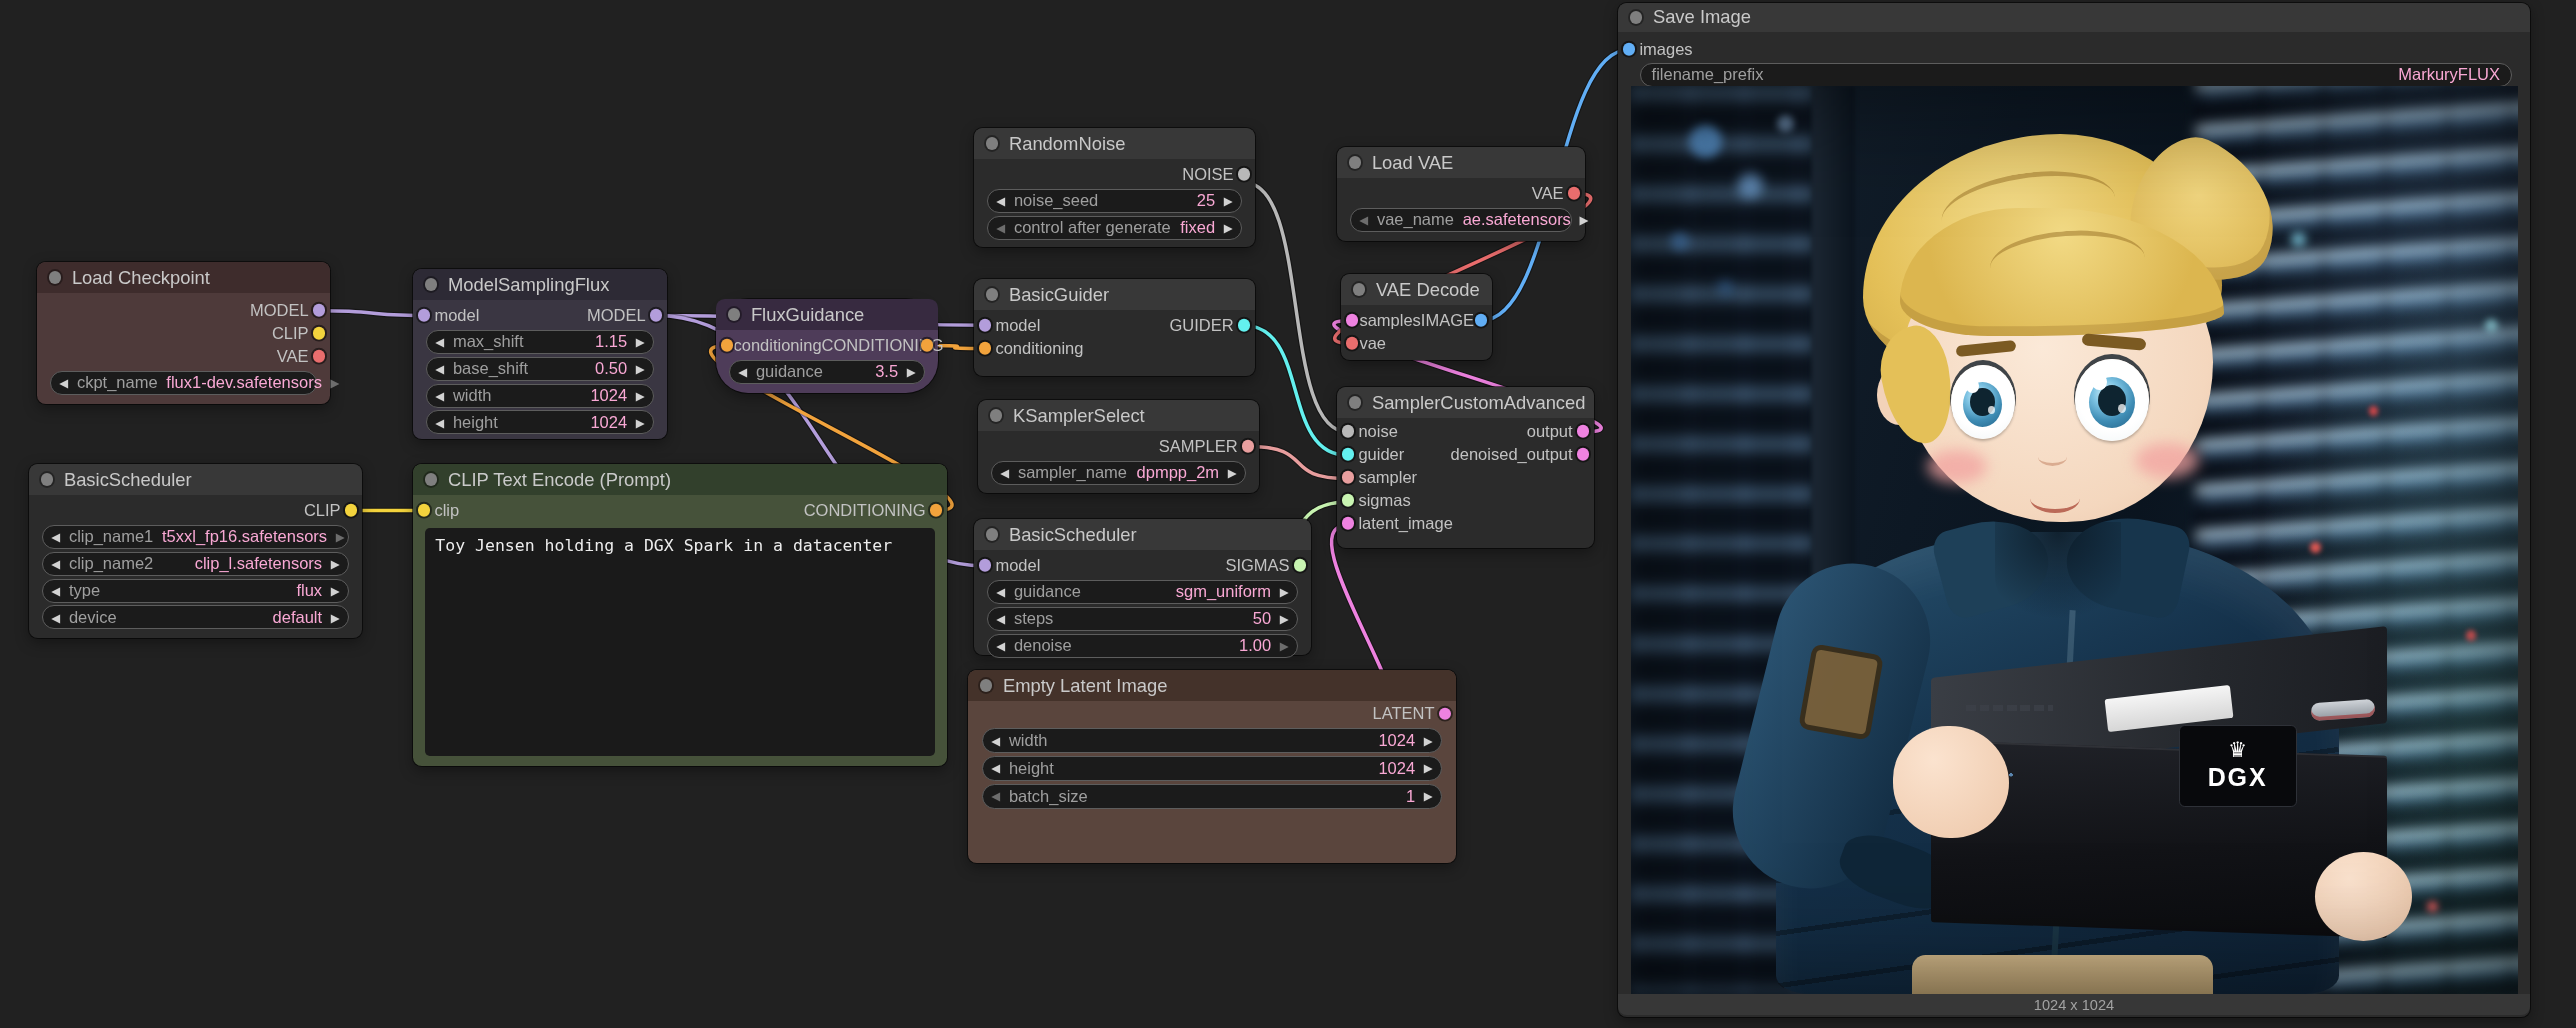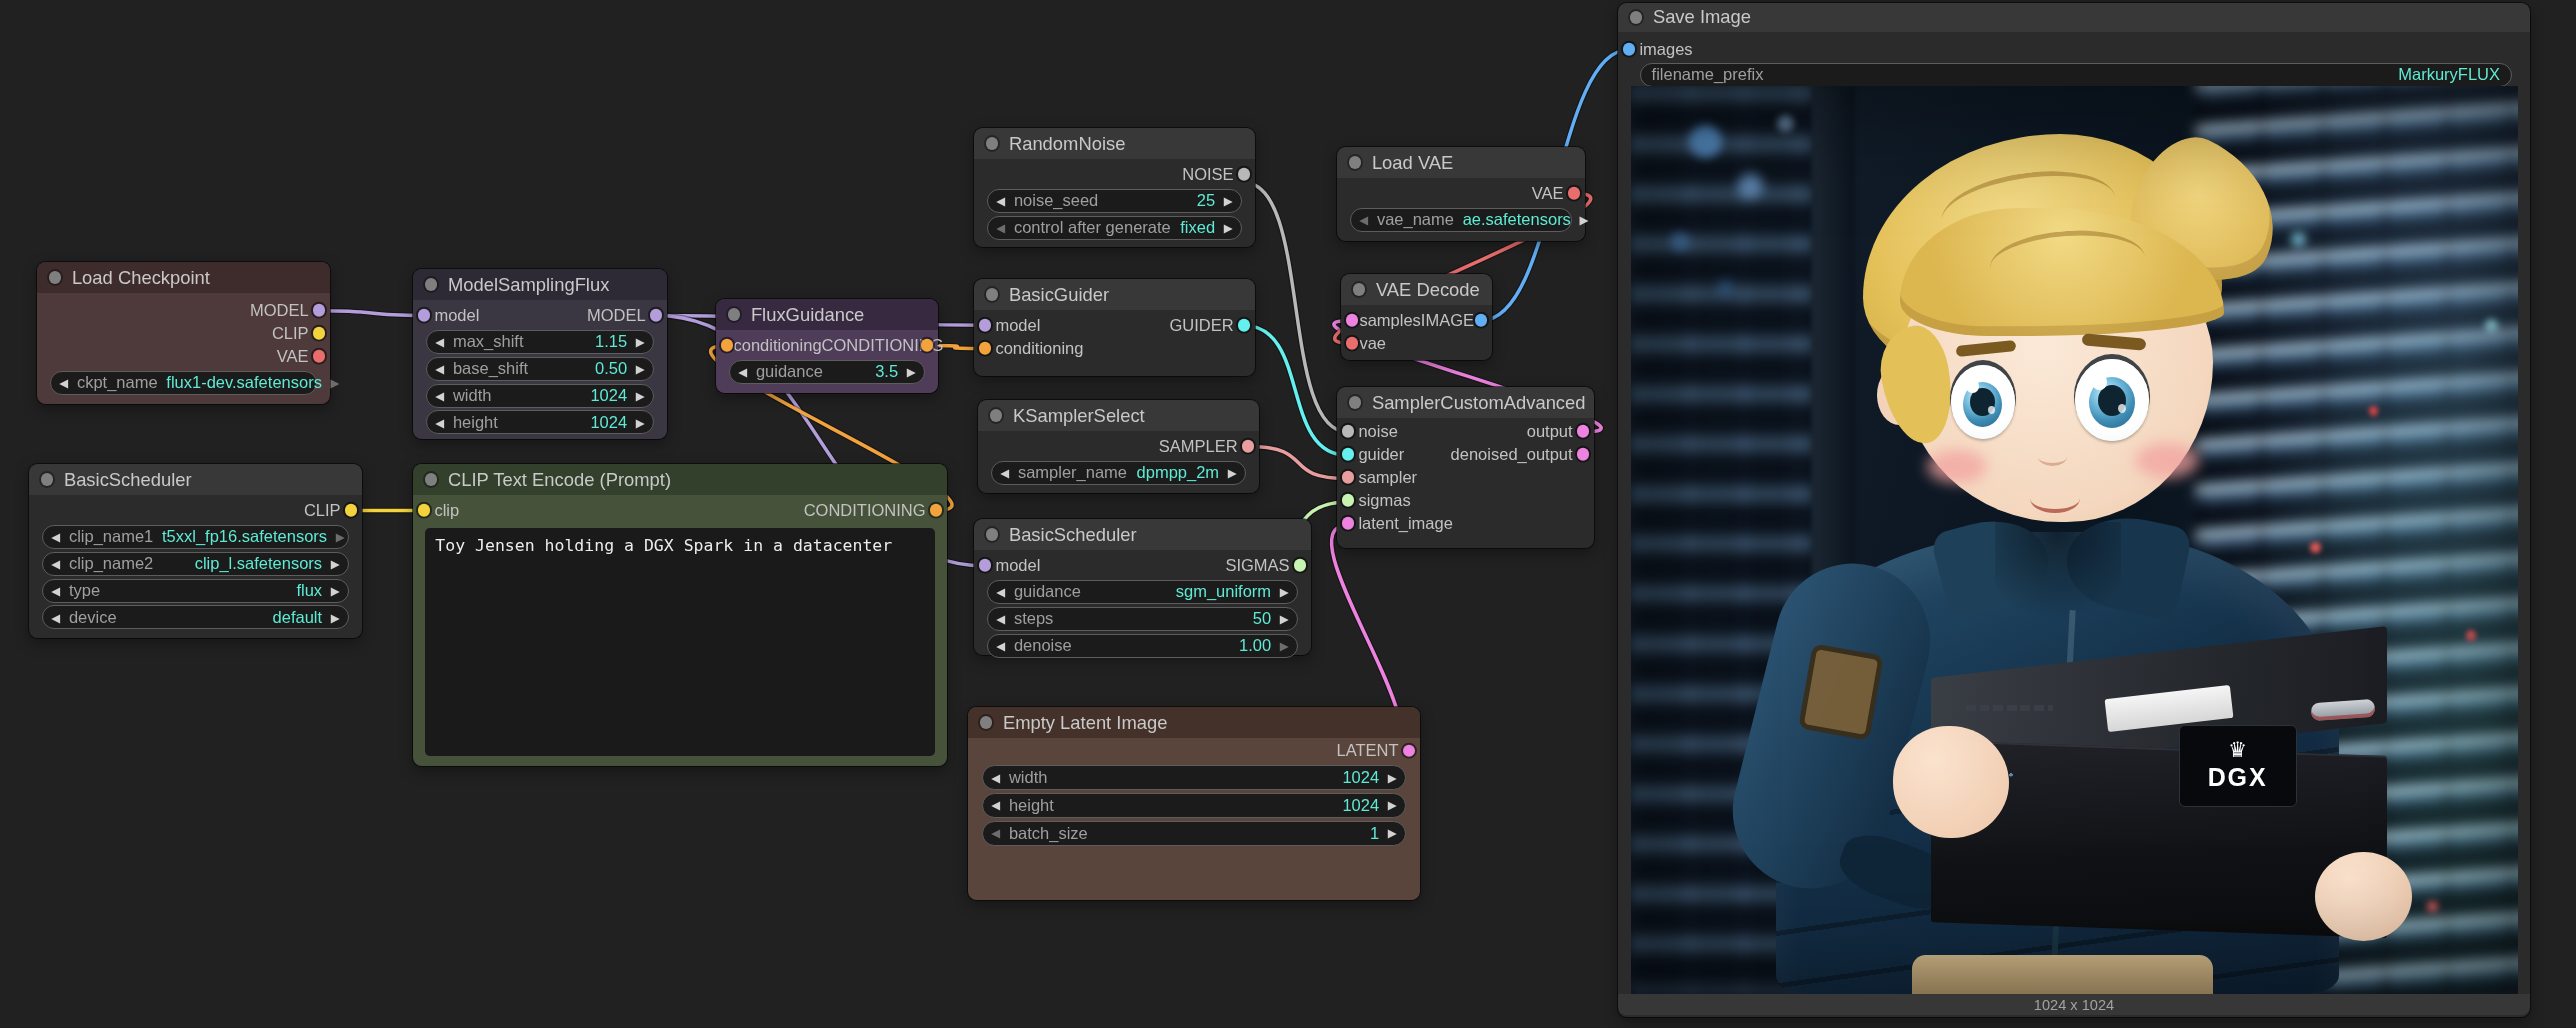--- a/index.html
+++ b/index.html
@@ -10,33 +10,33 @@
     box-shadow:0 0 0 1px rgba(0,0,0,.55),0 4.9px 13.6px rgba(0,0,0,.35);}
   .nhead{height:31px;border-radius:8.7px 8.7px 0 0;display:flex;align-items:center;gap:10.7px;
     padding:0 11.6px;color:#c9c9c9;font-size:18.4px;}
   .ndot{width:12.6px;height:12.6px;border-radius:50%;background:#7f7f7f;
     box-shadow:0 0 0 1.9px rgba(0,0,0,.35);flex:0 0 auto;}
   .nbody{position:relative;}
   
   .c-gray{background:#2b2b2b;}      .c-gray .nhead{background:#383838;}
   .c-red{background:#4e3a3a;}       .c-red .nhead{background:#3e2c2c;}
   .c-brown{background:#5a453d;}     .c-brown .nhead{background:#44322a;}
-  .c-purple{background:#4e3c59;}    .c-purple .nhead{background:#372a40;}
+  .c-purple{background:#4e3c59;border-radius:32px;}    .c-purple .nhead{background:#372a40;}
   .c-ink{background:#3a3642;}       .c-ink .nhead{background:#2d2a35;}
   .c-green{background:#46523a;}     .c-green .nhead{background:#32402c;}
   .row{position:relative;height:23px;display:flex;align-items:center;padding:0 21.4px;}
   .ilbl{color:#c2c2c2;font-size:16.5px;}
   .olbl{margin-left:auto;color:#c2c2c2;font-size:16.5px;}
   .dot{position:absolute;top:50%;width:12.6px;height:12.6px;border-radius:50%;
     transform:translateY(-50%);box-shadow:0 0 0 1.9px rgba(0,0,0,.5);background:#999;}
   .dot.in{left:4.9px;} .dot.out{right:4.9px;}
   .pill{height:22px;margin:2.9px 12.6px;border-radius:12.6px;background:#1b1b1b;
     border:1px solid #5d5d5d;display:flex;align-items:center;padding:0 8.7px;font-size:16.5px;}
   .plbl{color:#9f9f9f;margin:0 8.7px;white-space:nowrap;}
-  .pval{margin-left:auto;color:#5eead4;margin-right:8.7px;white-space:nowrap;}
+  .pval{margin-left:auto;color:#f9a8d4;margin-right:8.7px;white-space:nowrap;}
   .arr{color:#d2d2d2;font-size:11.6px;line-height:1;}
   .arr.dim{color:#6d6d6d;}
   .prompt-box{margin:5.8px 11.6px;height:213px;background:#1a1a1a;border-radius:4.9px;
     color:#ededed;font-family:"DejaVu Sans Mono",monospace;font-size:16.5px;
     padding:7.8px 10.7px;white-space:pre-wrap;line-height:1.35;}
   .pad{height:5.8px;}
   
   .preview{position:absolute;left:12.6px;top:83px;width:887px;height:908px;overflow:hidden;
     background:#0b141f;}
   .preview::after{content:'';position:absolute;inset:0;box-shadow:inset 0 0 126px rgba(0,0,0,.55);}
@@ -414,21 +414,21 @@
       </div>
       <div class="pill">
         <span class="arr">◀</span>
         <span class="plbl">denoise</span>
         <span class="pval">1.00</span>
         <span class="arr dim">▶</span>
       </div>
     </div>
   </div>
 
-  <div class="node c-brown" style="left:968px;top:707px;width:452px;height:193px">
+  <div class="node c-brown" style="left:968px;top:670px;width:488px;height:193px">
     <div class="nhead">
       <span class="ndot"></span>
       <span>Empty Latent Image</span>
     </div>
     <div class="nbody">
       <div style="height:1px"></div>
       <div class="row">
         <span class="olbl">LATENT</span>
         <span class="dot out" style="background: rgb(238, 130, 224);"></span>
       </div>

